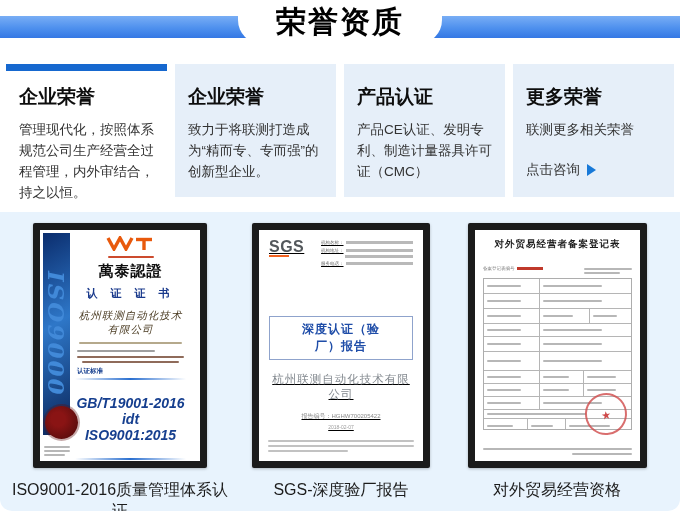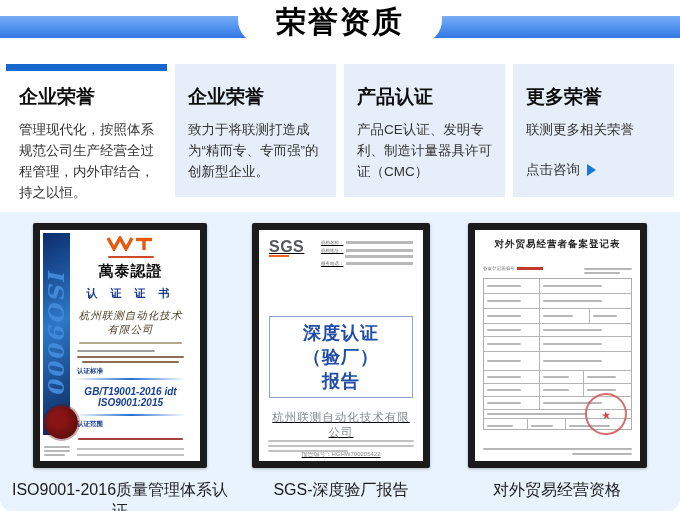--- a/index.html
+++ b/index.html
@@ -46,21 +46,21 @@
   .c1-band{position:absolute;left:3px;top:3px;bottom:26px;width:27px;
            background:linear-gradient(150deg,#0b2d6d 0%,#2e77c8 45%,#0a2458 100%);
            display:flex;align-items:center;justify-content:center;}
   .c1-band span{writing-mode:vertical-rl;font-family:"DejaVu Serif",serif;font-style:italic;
                 font-weight:bold;font-size:23px;color:#4189d8;letter-spacing:2px;}
   .c1-content{position:absolute;left:35px;right:14px;top:6px;text-align:center;}
   .c1-org{font-size:15px;font-weight:bold;color:#0f0f0f;letter-spacing:1px;margin-top:4px;}
   .c1-doc{font-size:11px;font-weight:bold;color:#1a3a8c;letter-spacing:5px;margin-top:5px;}
   .c1-company{font-family:"DejaVu Serif",serif;font-style:italic;font-size:10.5px;
               color:#4a3b22;margin-top:8px;letter-spacing:1px;}
-  .c1-standard{font-size:10px;font-weight:bold;font-style:italic;color:#163f8f;margin:6px 0;}
+  .c1-standard{font-size:14px;font-weight:bold;font-style:italic;color:#163f8f;margin:15px 0;}
   .c1-lab{font-size:6.5px;font-weight:bold;color:#163f8f;text-align:left;margin:4px 0 0 2px;}
   .blue-rule{height:2px;background:linear-gradient(90deg,transparent,#2a6fd0,transparent);margin:2px 0;}
   .c1-logos{display:flex;justify-content:center;align-items:center;gap:5px;margin-top:7px;}
   .globe{width:16px;height:16px;border-radius:50%;background:radial-gradient(circle at 35% 35%,#6a6a6a,#262626);}
   .badge{height:16px;border-radius:50%;color:#fff;font-weight:bold;display:flex;
          align-items:center;justify-content:center;}
   .iaf{width:26px;background:#10306e;font-size:7px;}
   .cnas{width:27px;background:#1558b0;font-size:6.5px;}
   .c1-seal{position:absolute;left:5px;bottom:22px;width:33px;height:33px;border-radius:50%;
            background:radial-gradient(circle at 40% 40%,#8a1414 25%,#5e0d0d 75%);
@@ -71,21 +71,21 @@
   .c2-inner{position:absolute;inset:0;padding:10px;box-sizing:border-box;text-decoration:underline;}
   .c2-head{display:flex;justify-content:space-between;align-items:flex-start;}
   .sgs{font-size:16px;font-weight:bold;color:#53585c;letter-spacing:.5px;line-height:14px;}
   .sgs-underline{width:20px;height:2px;background:#f26322;margin-top:1px;}
   .c2-info{width:92px;}
   .irow{display:flex;align-items:center;gap:2px;margin-bottom:2.5px;}
   .irow .lab{font-size:4.5px;color:#666;white-space:nowrap;}
   .irow .val{flex:1;height:3px;background:#b9b9b9;}
   .c2-titlebox-wrap{text-align:center;margin-top:48px;}
   .c2-titlebox{display:inline-block;border:1px solid #8fa3cc;padding:4px 24px;
-               font-size:18px;font-weight:bold;color:#1f4da8;letter-spacing:1px;}
+               font-size:12px;font-weight:bold;color:#1f4da8;letter-spacing:1px;}
   .c2-company{margin-top:12px;text-align:center;font-size:11.5px;color:#83898f;letter-spacing:1px;}
   .c2-repno{margin-top:10px;text-align:center;font-size:6px;color:#8a8a8a;}
   .c2-date{margin-top:3px;text-align:center;font-size:5px;color:#9c9c9c;}
   .c2-foot{position:absolute;left:9px;right:9px;bottom:9px;}
 
   
   .c3-inner{position:absolute;inset:0;padding:8px;box-sizing:border-box;}
   .c3-title{margin-top:0;text-align:center;font-size:9.5px;font-weight:bold;
             color:#1c1c1c;letter-spacing:1px;}
   .c3-sub{display:flex;justify-content:space-between;align-items:flex-end;margin-top:5px;}

